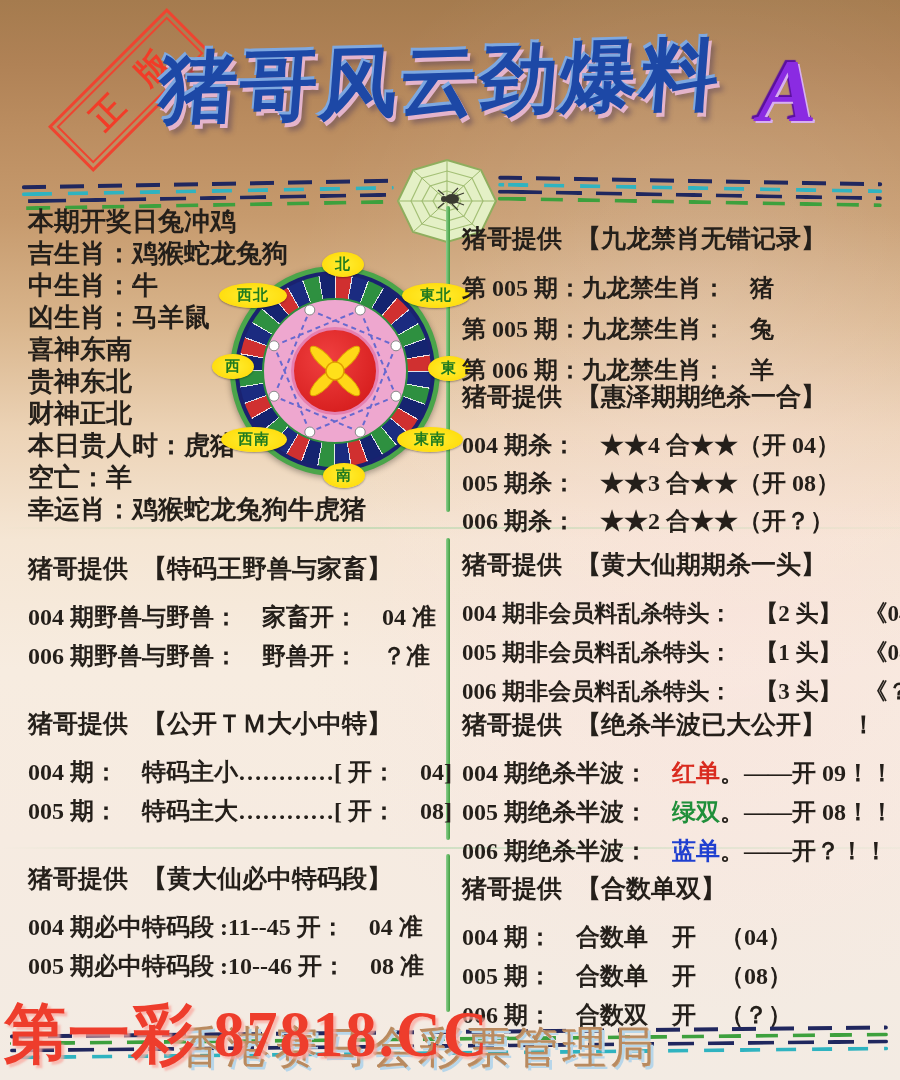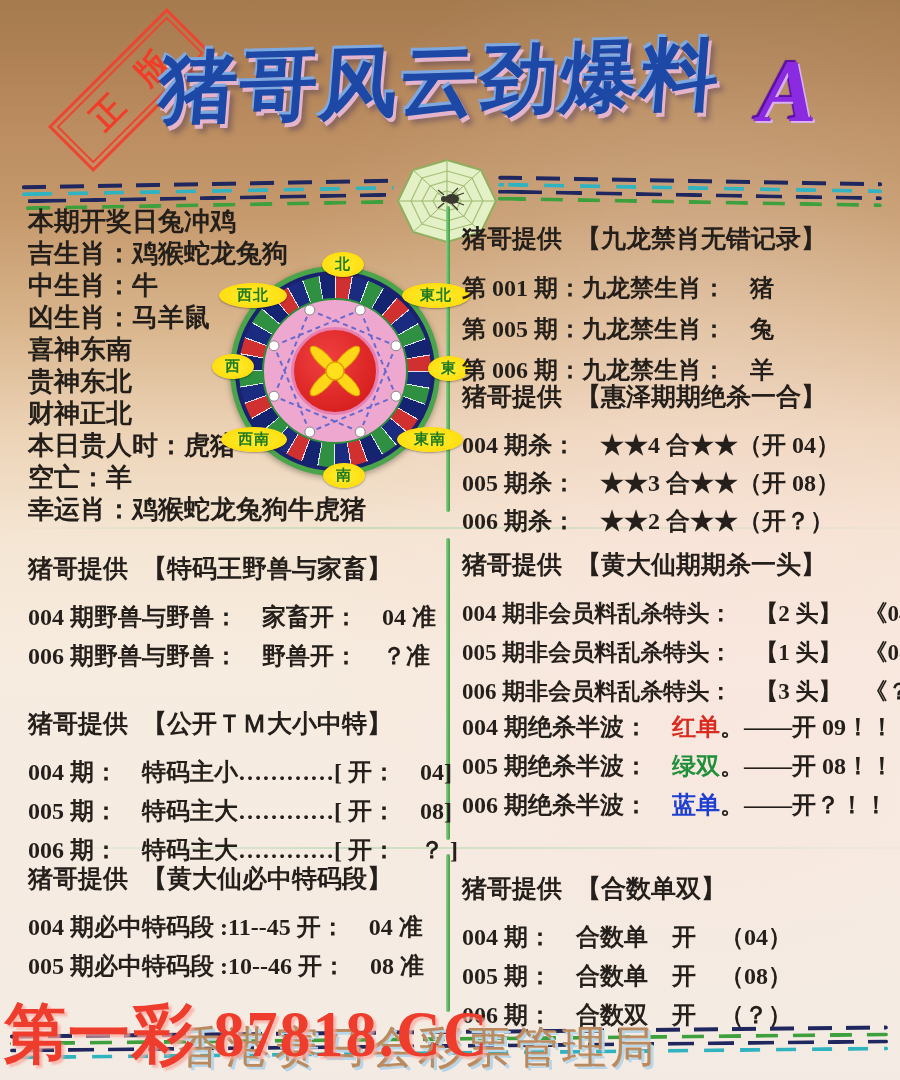--- a/index.html
+++ b/index.html
@@ -244,21 +244,21 @@
   <div class="dir dir-w">西</div>
   <div class="dir dir-e">東</div>
   <div class="dir dir-sw">西南</div>
   <div class="dir dir-se">東南</div>
   <div class="dir dir-s">南</div>
 
   <div class="section sec-r1">
     <div class="hd">
       <span class="provider">猪哥提供</span><span>【九龙禁肖无错记录】</span>
     </div>
-    <div class="row">第 001 期：九龙禁生肖：　猪</div>
+    <div class="row">第 005 期：九龙禁生肖：　猪</div>
     <div class="row">第 005 期：九龙禁生肖：　兔</div>
     <div class="row">第 006 期：九龙禁生肖：　羊</div>
   </div>
 
   <div class="section sec-r2">
     <div class="hd">
       <span class="provider">猪哥提供</span><span>【惠泽期期绝杀一合】</span>
     </div>
     <div class="row">004 期杀：　★★4 合★★（开 04）</div>
     <div class="row">005 期杀：　★★3 合★★（开 08）</div>
@@ -281,24 +281,26 @@
     <div class="row">005 期非会员料乱杀特头：　【1 头】　《08》</div>
     <div class="row">006 期非会员料乱杀特头：　【3 头】　《？》</div>
   </div>
 
   <div class="section sec-l2">
     <div class="hd">
       <span class="provider">猪哥提供</span><span>【公开ＴＭ大小中特】</span>
     </div>
     <div class="row">004 期：　特码主小…………[ 开：　04]</div>
     <div class="row">005 期：　特码主大…………[ 开：　08]</div>
-    <div class="row">006 期：　特码主大…………[ 开：　？ ]</div>
   </div>
 
   <div class="section sec-r4">
+    <div class="hd">
+      <span class="provider">猪哥提供</span><span>【绝杀半波已大公开】　！</span>
+    </div>
     <div class="row">
       <span>004 期绝杀半波：　</span><span style="color: rgb(217, 43, 31);">红单</span><span>。——开 09！！</span>
     </div>
     <div class="row">
       <span>005 期绝杀半波：　</span><span style="color: rgb(31, 143, 58);">绿双</span><span>。——开 08！！</span>
     </div>
     <div class="row">
       <span>006 期绝杀半波：　</span><span style="color: rgb(31, 63, 208);">蓝单</span><span>。——开？！！</span>
     </div>
   </div>

